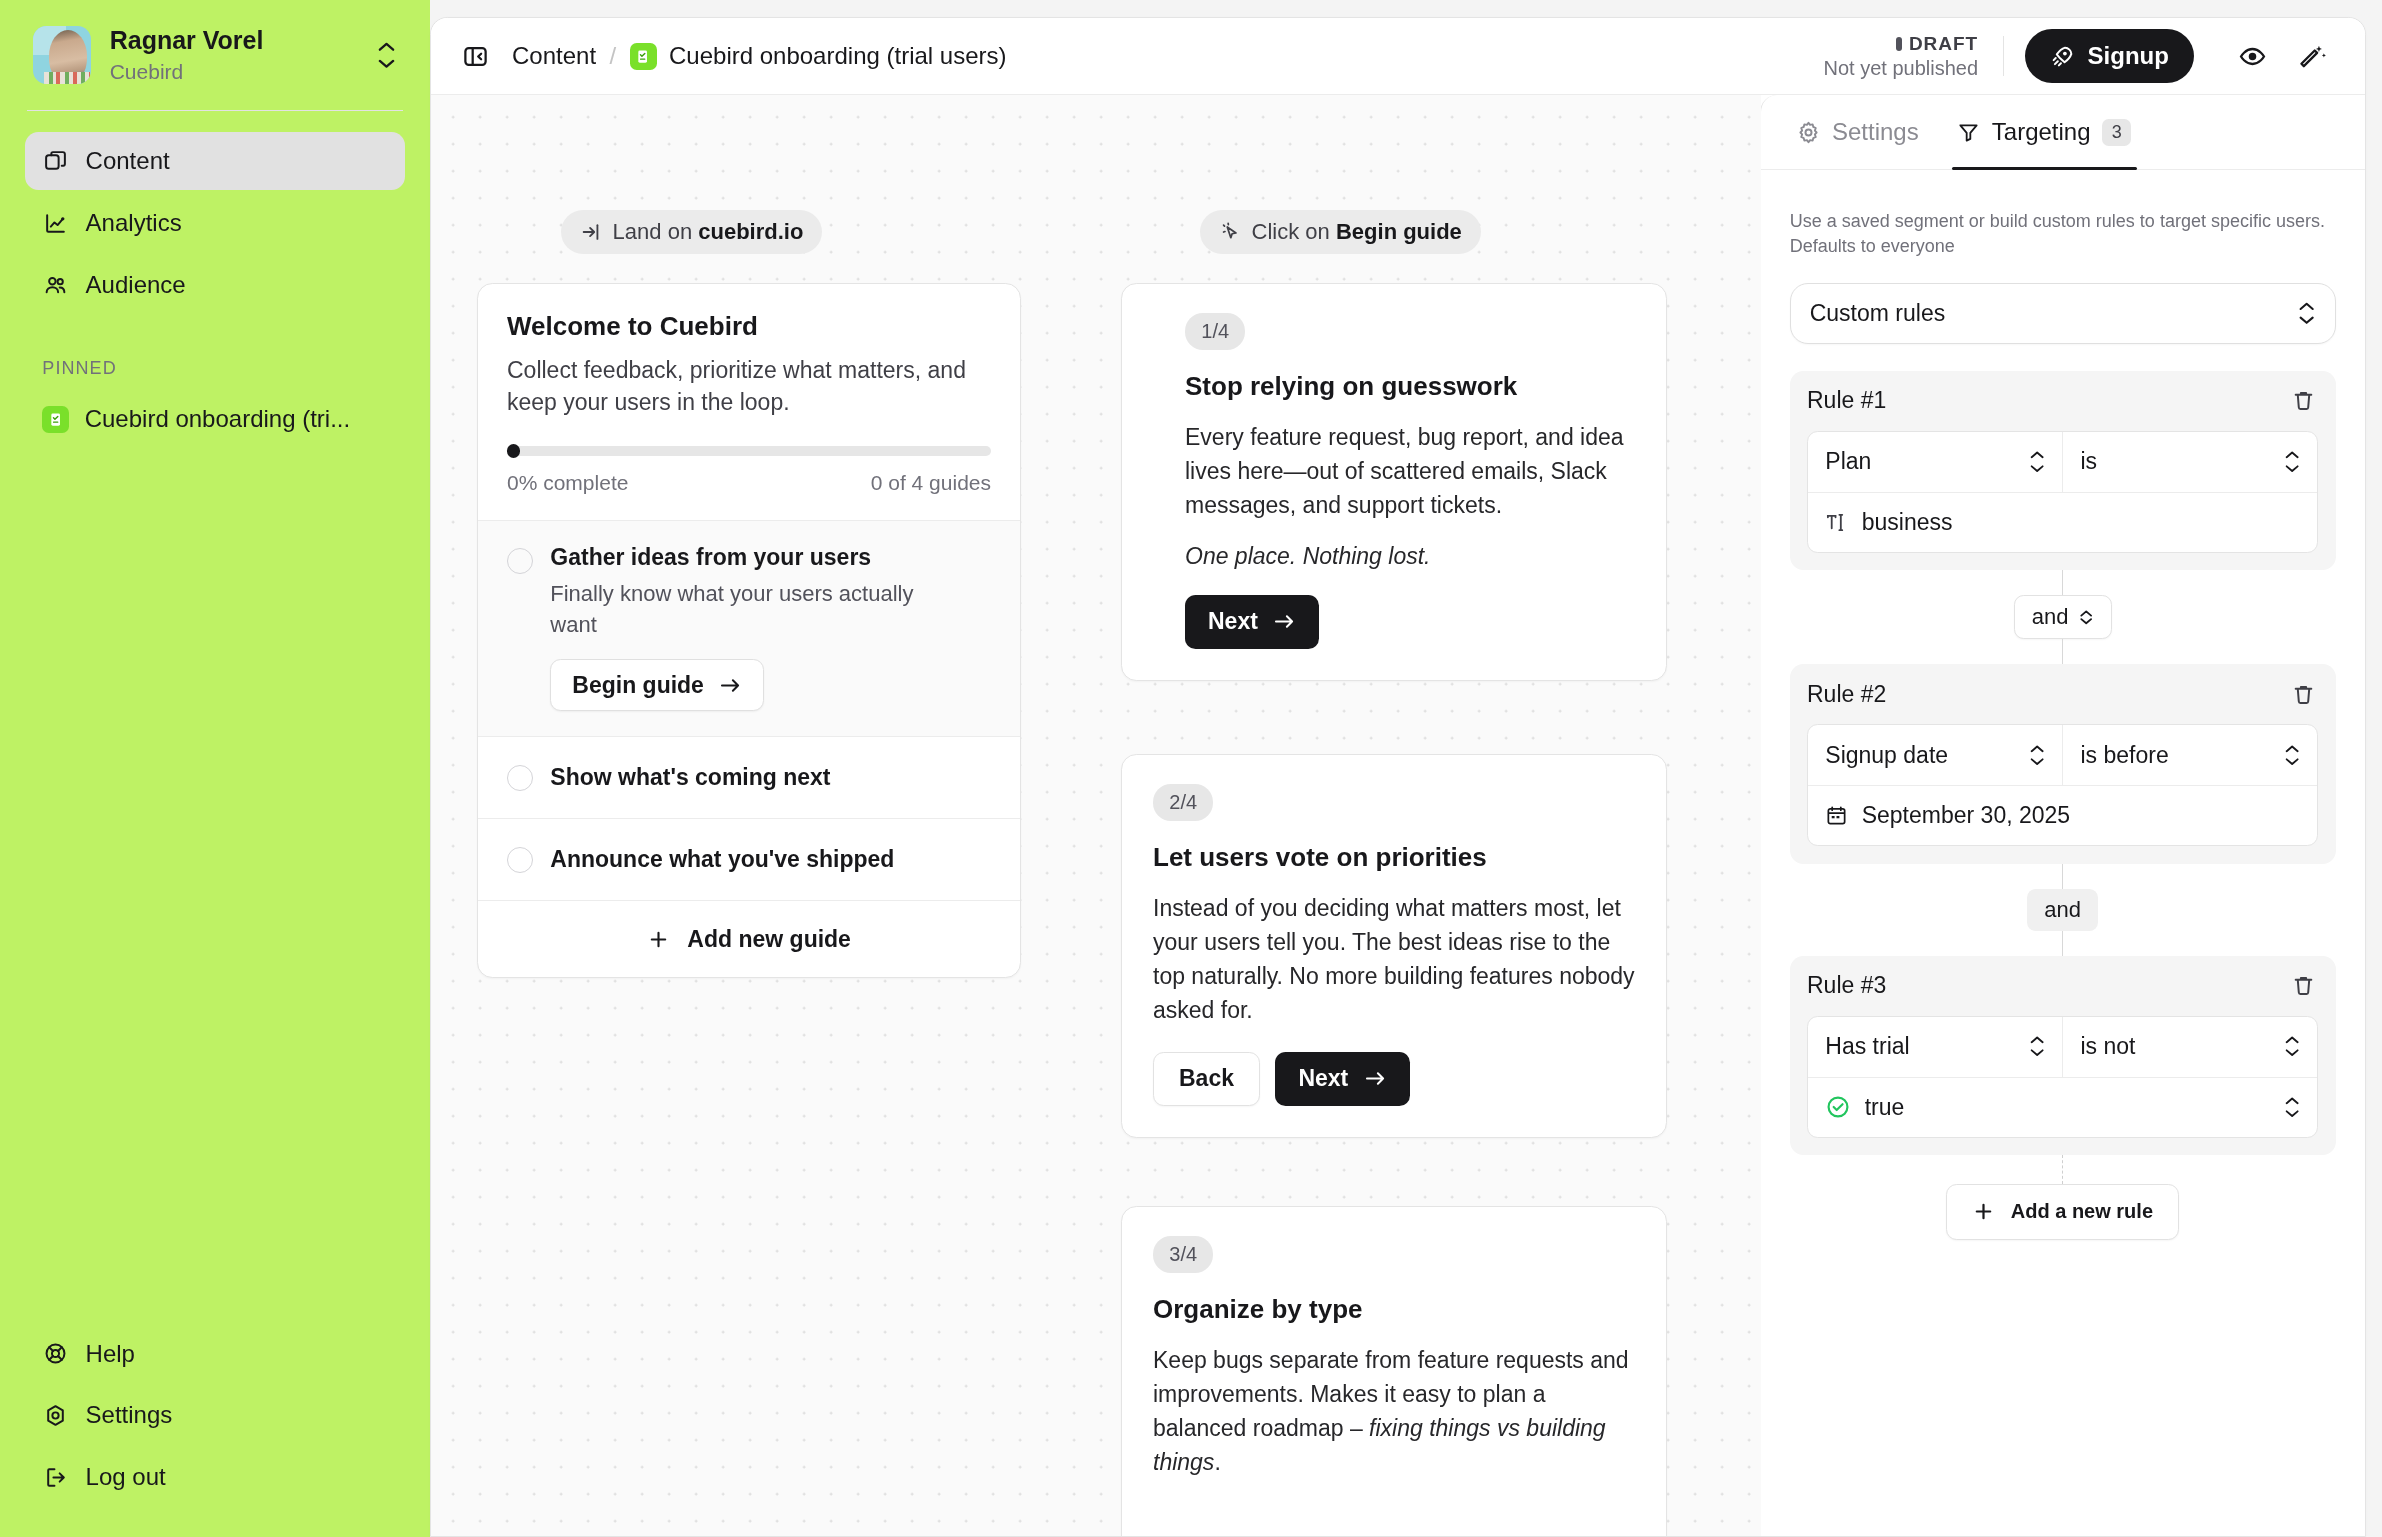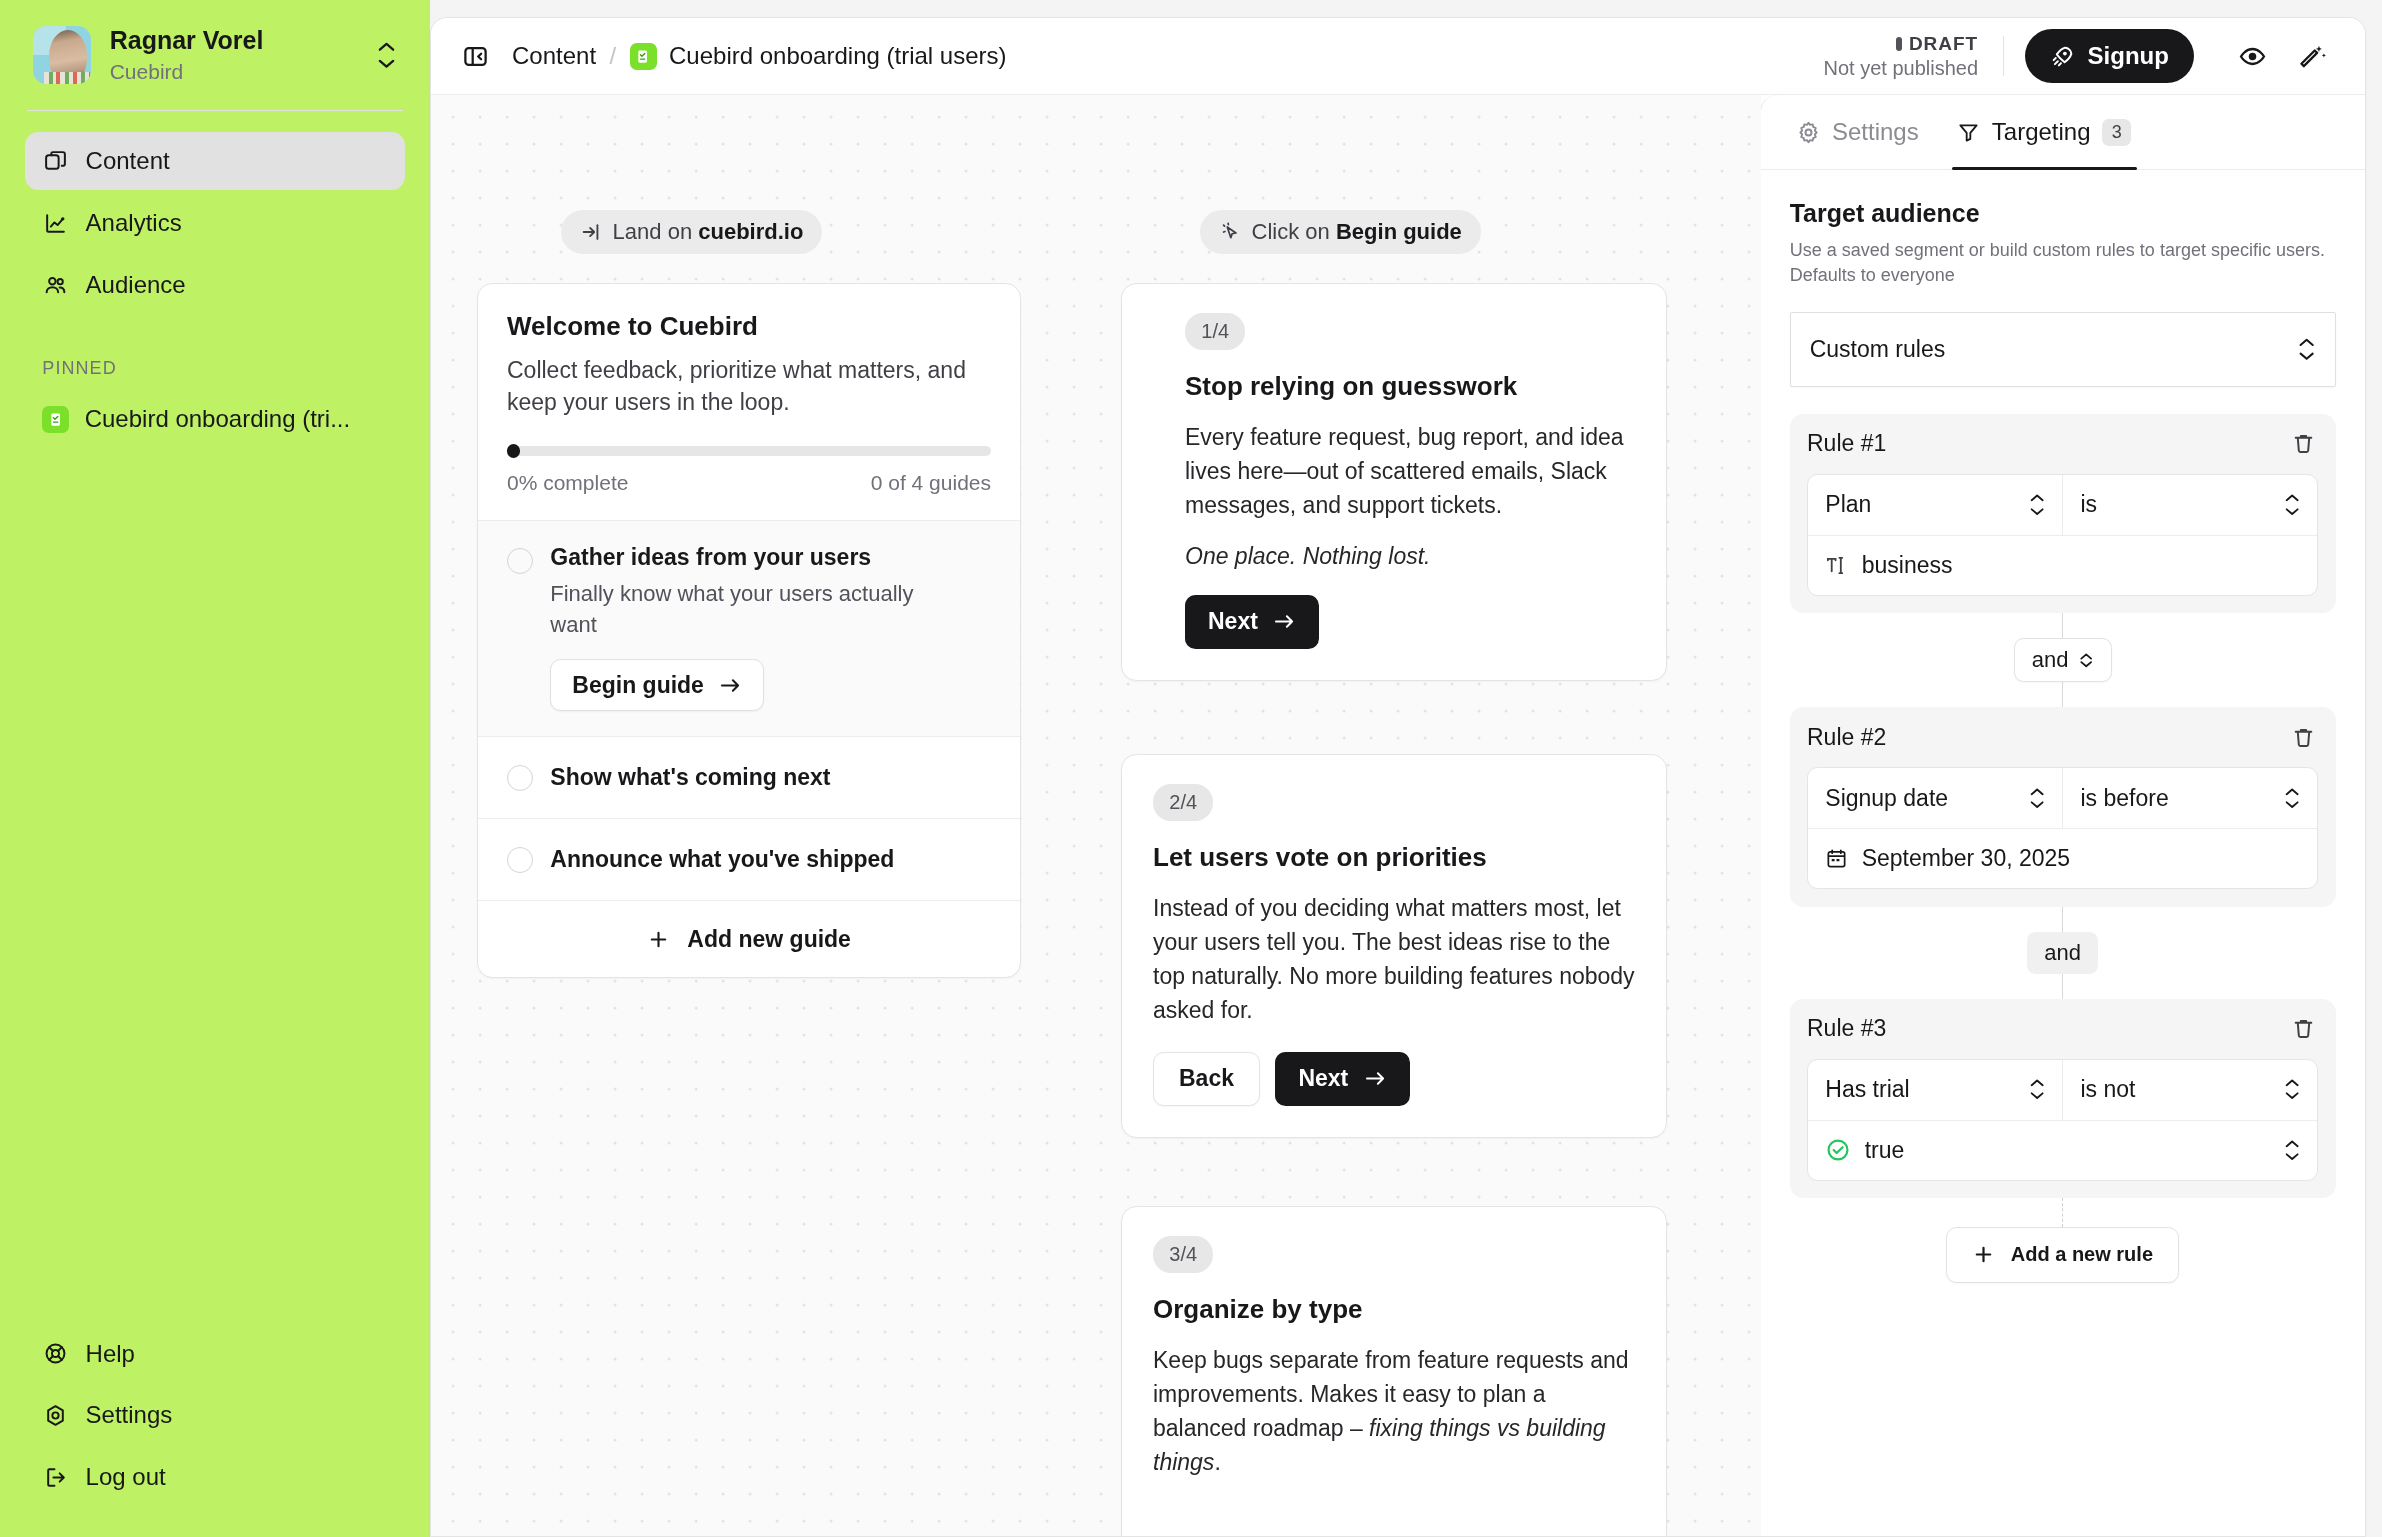--- a/index.html
+++ b/index.html
@@ -198,21 +198,21 @@
   .tab { display: flex; align-items: center; gap: 11.5px; font-size: 24px; color: #8b8b92; cursor: pointer; padding: 0 5.8px; margin-right: 27px; position: relative; }
   .tab.active { color: #18181b; }
   .tab.active:after { content:""; position: absolute; left: 0; right: 0; bottom: -1px; height: 3.8px; background: #18181b; border-radius: 1.9px; }
   .tab .cnt { background: #e7e7e7; color: #3f3f46; font-size: 18px; border-radius: 6.7px; padding: 2.9px 9.6px; }
 
   .rp-body { flex: 1; overflow: hidden; padding: 29px 29px 0 29px; }
   .rp-h { font-size: 25px; font-weight: 700; color: #18181b; }
   .rp-p { font-size: 18px; color: #71717a; line-height: 1.42; margin-top: 9.6px; }
 
   .select-box {
-    margin-top: 23px; height: 75px; border: 1px solid #e0e0e0; border-radius: 2px;
+    margin-top: 23px; height: 61px; border: 1px solid #e0e0e0; border-radius: 18px;
     display: flex; align-items: center; padding: 0 19px;
     font-size: 23px; color: #18181b; background: #fff; cursor: pointer;
     box-shadow: 0 1px 1.9px rgba(0,0,0,0.03);
   }
   .select-box .updown2 { margin-left: auto; display: flex; flex-direction: column; gap: 3.8px; align-items: center; }
 
   .rulebox { background: #f5f5f5; border-radius: 13.4px; padding: 0 17.3px 17.3px 17.3px; margin-top: 27px; }
   .rule-head { display: flex; align-items: center; height: 60px; }
   .rule-name { font-size: 23px; color: #18181b; }
   .trash { margin-left: auto; cursor: pointer; color: #3f3f46; width: 29px; height: 29px; display:flex; align-items:center; justify-content:center;}
@@ -553,21 +553,20 @@
               <svg width="23" height="23" viewBox="0 0 24 24">
                   <path d="M3.5 4.5h17l-6.6 7.8v6.4l-3.8 1.8v-8.2z" fill="none" stroke="#18181b" stroke-width="1.9" stroke-linejoin="round"></path>
                 </svg>
             </span>
             <span>Targeting</span>
             <span class="cnt">3</span>
           </div>
         </div>
 
         <div class="rp-body">
-          <div class="rp-h">Target audience</div>
           <div class="rp-p">Use a saved segment or build custom rules to target specific users. Defaults to everyone</div>
 
           <div class="select-box">
             <span>Custom rules</span>
             <span class="updown2">
               <svg width="17.3" height="9.6" viewBox="0 0 20 11">
                   <path d="M3 8 L10 2 L17 8" fill="none" stroke="#18181b" stroke-width="2.4" stroke-linecap="round" stroke-linejoin="round"></path>
                 </svg>
               <svg width="17.3" height="9.6" viewBox="0 0 20 11">
                   <path d="M3 3 L10 9 L17 3" fill="none" stroke="#18181b" stroke-width="2.4" stroke-linecap="round" stroke-linejoin="round"></path>

